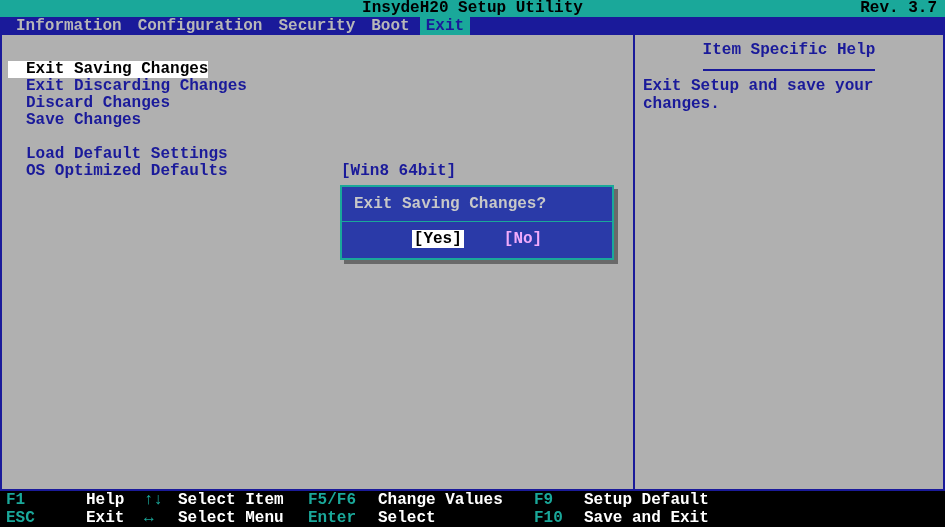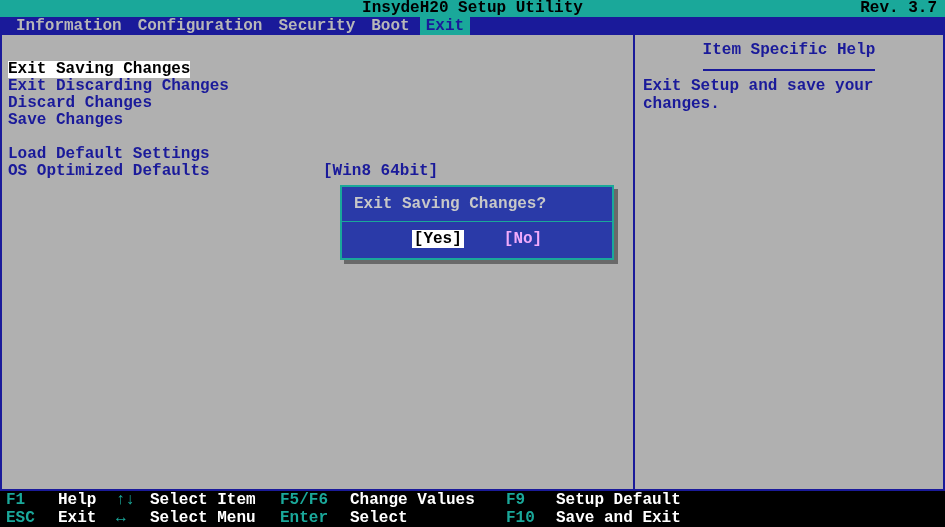--- a/index.html
+++ b/index.html
@@ -70,20 +70,21 @@
   }
   .help-body {
     color: #1a1a9a;
     padding: 6px 8px;
   }
   .menu-list { }
   .menu-item {
     color: #1a1a9a;
     line-height: 17px;
     white-space: pre;
+    padding-left: 18px;
   }
   .menu-item.selected {
     background: #ffffff;
     color: #000;
     display: inline-block;
   }
   .spacer { height: 17px; }
   .menu-row { display: flex; }
   .menu-label { width: 315px; }
   .menu-value { color: #1a1a9a; }
@@ -124,21 +125,21 @@
     justify-content: center;
     padding: 0 6px;
   }
   .footer-row {
     display: flex;
     line-height: 18px;
     white-space: pre;
   }
   .fk { color: #fff; width: 52px; }
   .fk.teal { color: #1aa89a; }
-  .flabel { color: #fff; width: 58px; }
+  .flabel { color: #fff; width: 58px; margin-left: 28px; }
   .farrow { color: #1aa89a; width: 34px; }
   .faction { color: #fff; width: 130px; }
   .fk2 { color: #1aa89a; width: 70px; }
   .faction2 { color: #fff; width: 156px; }
   .fk3 { color: #1aa89a; width: 50px; }
   .faction3 { color: #fff; }
 </style>
 </head>
 <body>
 

